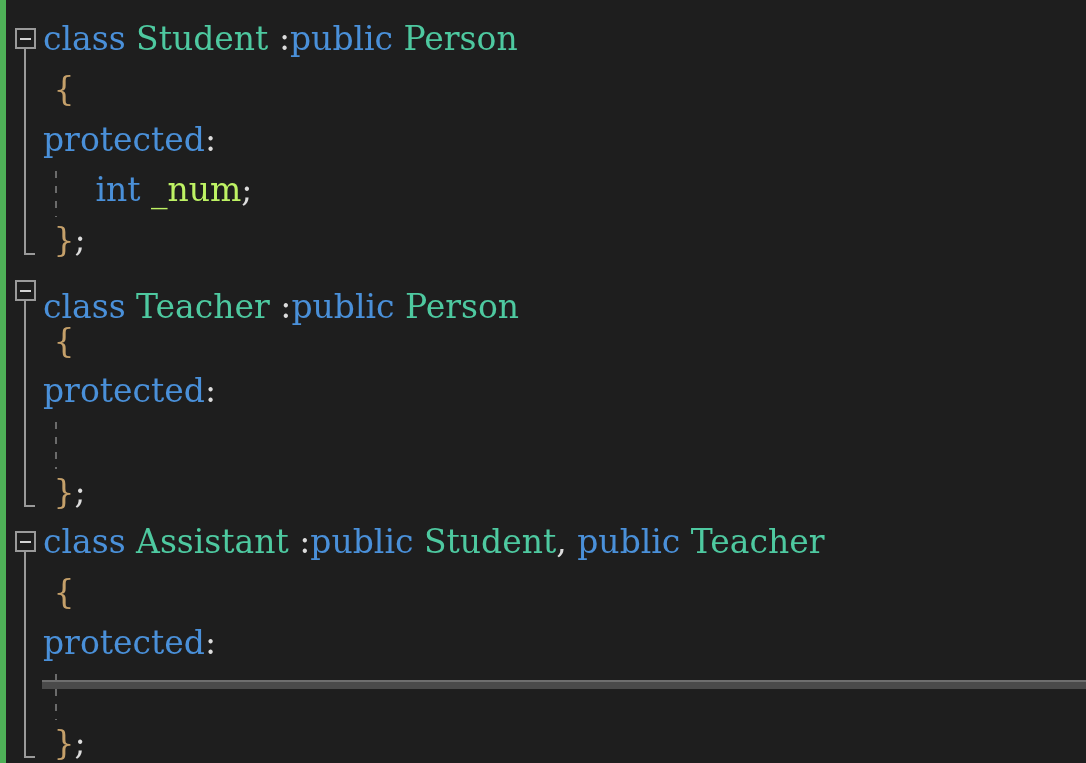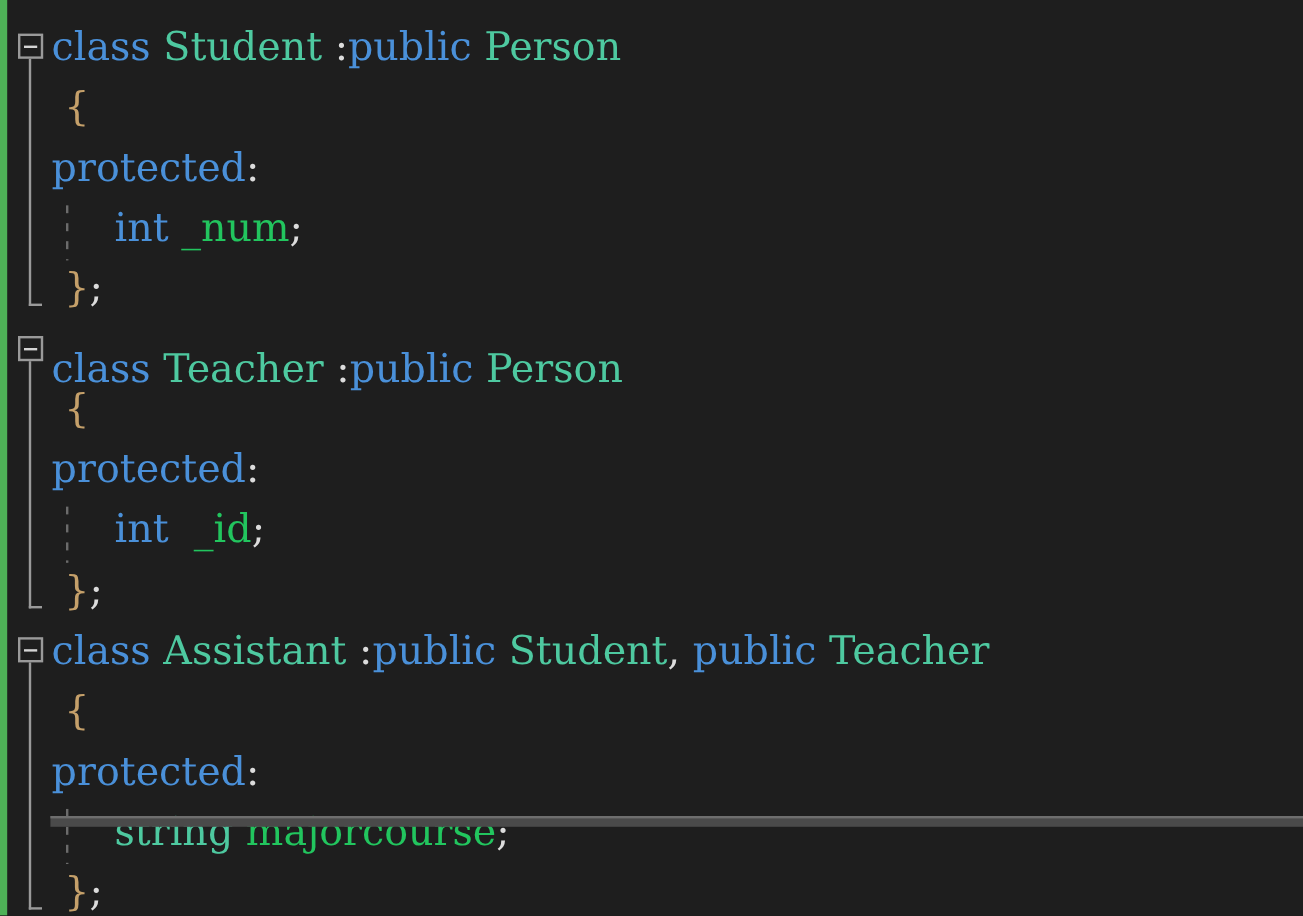--- a/index.html
+++ b/index.html
@@ -58,21 +58,21 @@
     line-height: 50.3px;
     font-size: 33px;
     letter-spacing: 0;
     white-space: pre;
     font-family: "DejaVu Serif", "Liberation Serif", serif;
   }
 
   
   .t-keyword    { color: #4a90d9; }
   .t-type       { color: #4ec9a0; }
-  .t-ident      { color: #22c55e; }
+  .t-ident      { color: #bef264; }
   .t-punct      { color: #dcdcdc; }
   .t-brace      { color: #c5a06a; }
   .t-plain      { color: #dcdcdc; }
 
   
   .fold-box {
     position: absolute;
     width: 21px;
     height: 21px;
     box-sizing: border-box;
@@ -154,26 +154,24 @@
 
   <div id="code-surface">
       <div class="code-line" style="top: 14px;"><span class="t-keyword">class</span><span class="t-plain"> </span><span class="t-type">Student</span><span class="t-punct"> :</span><span class="t-keyword">public</span><span class="t-plain"> </span><span class="t-type">Person</span></div>
       <div class="code-line" style="top: 64.3px;"><span class="t-plain"> </span><span class="t-brace">{</span></div>
       <div class="code-line" style="top: 114.6px;"><span class="t-keyword">protected</span><span class="t-punct">:</span></div>
       <div class="code-line" style="top: 164.9px;"><span class="t-plain">     </span><span class="t-keyword">int</span><span class="t-plain"> </span><span class="t-ident">_num</span><span class="t-punct">;</span></div>
       <div class="code-line" style="top: 215.2px;"><span class="t-plain"> </span><span class="t-brace">}</span><span class="t-punct">;</span></div>
       <div class="code-line" style="top: 265.5px; margin-top: 16px;"><span class="t-keyword">class</span><span class="t-plain"> </span><span class="t-type">Teacher</span><span class="t-punct"> :</span><span class="t-keyword">public</span><span class="t-plain"> </span><span class="t-type">Person</span></div>
       <div class="code-line" style="top: 315.8px;"><span class="t-plain"> </span><span class="t-brace">{</span></div>
       <div class="code-line" style="top: 366.1px;"><span class="t-keyword">protected</span><span class="t-punct">:</span></div>
-      <div class="code-line" style="top: 416.4px;"><span class="t-plain">     </span><span class="t-keyword">int</span><span class="t-plain">  </span><span class="t-ident">_id</span><span class="t-punct">;</span></div>
       <div class="code-line" style="top: 466.7px;"><span class="t-plain"> </span><span class="t-brace">}</span><span class="t-punct">;</span></div>
       <div class="code-line" style="top: 517px;"><span class="t-keyword">class</span><span class="t-plain"> </span><span class="t-type">Assistant</span><span class="t-punct"> :</span><span class="t-keyword">public</span><span class="t-plain"> </span><span class="t-type">Student</span><span class="t-punct">,</span><span class="t-plain"> </span><span class="t-keyword">public</span><span class="t-plain"> </span><span class="t-type">Teacher</span></div>
       <div class="code-line" style="top: 567.3px;"><span class="t-plain"> </span><span class="t-brace">{</span></div>
       <div class="code-line" style="top: 617.6px;"><span class="t-keyword">protected</span><span class="t-punct">:</span></div>
-      <div class="code-line" style="top: 667.9px;"><span class="t-plain">     </span><span class="t-type">string</span><span class="t-plain"> </span><span class="t-ident">majorcourse</span><span class="t-punct">;</span></div>
       <div class="code-line" style="top: 718.2px;"><span class="t-plain"> </span><span class="t-brace">}</span><span class="t-punct">;</span></div>
       <div class="indent-guide" style="left: 55px; top: 170.9px; height: 46.3px;"></div>
       <div class="indent-guide" style="left: 55px; top: 422.4px; height: 46.3px;"></div>
       <div class="indent-guide" style="left: 55px; top: 673.9px; height: 46.3px;"></div>
     </div>
 
   <div id="hscrollbar-track" style="top: 680.2px;"></div>
 
 </div>
 

